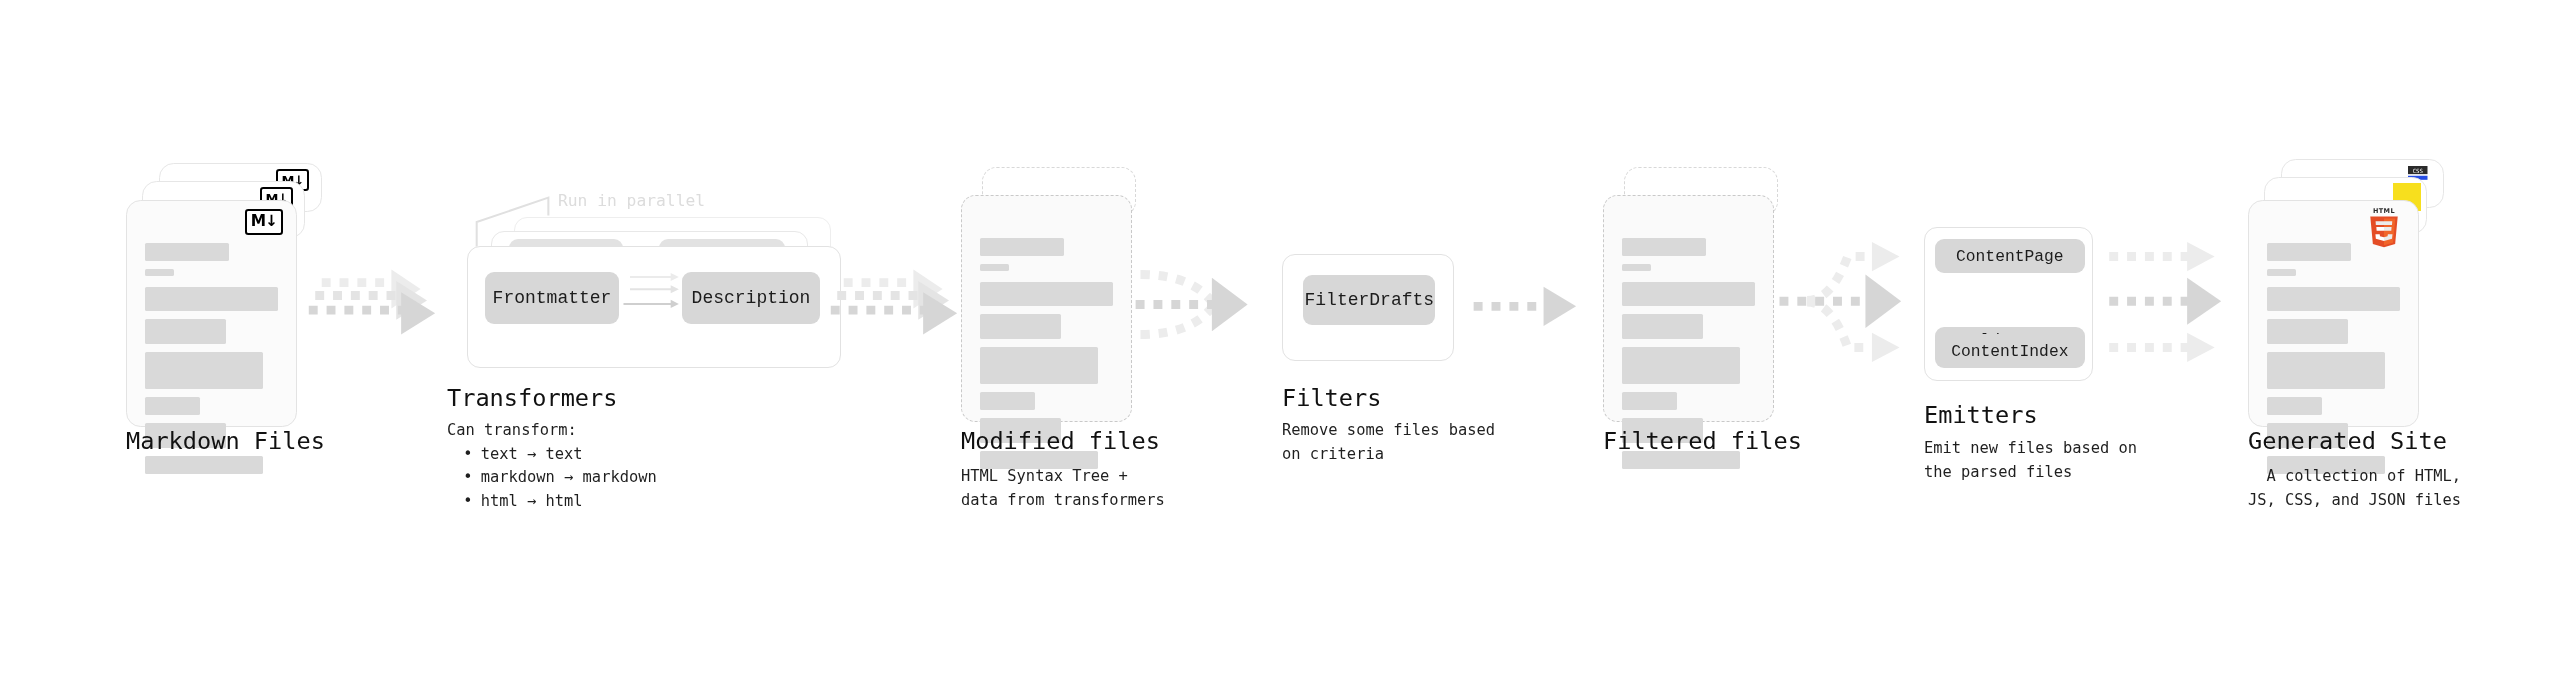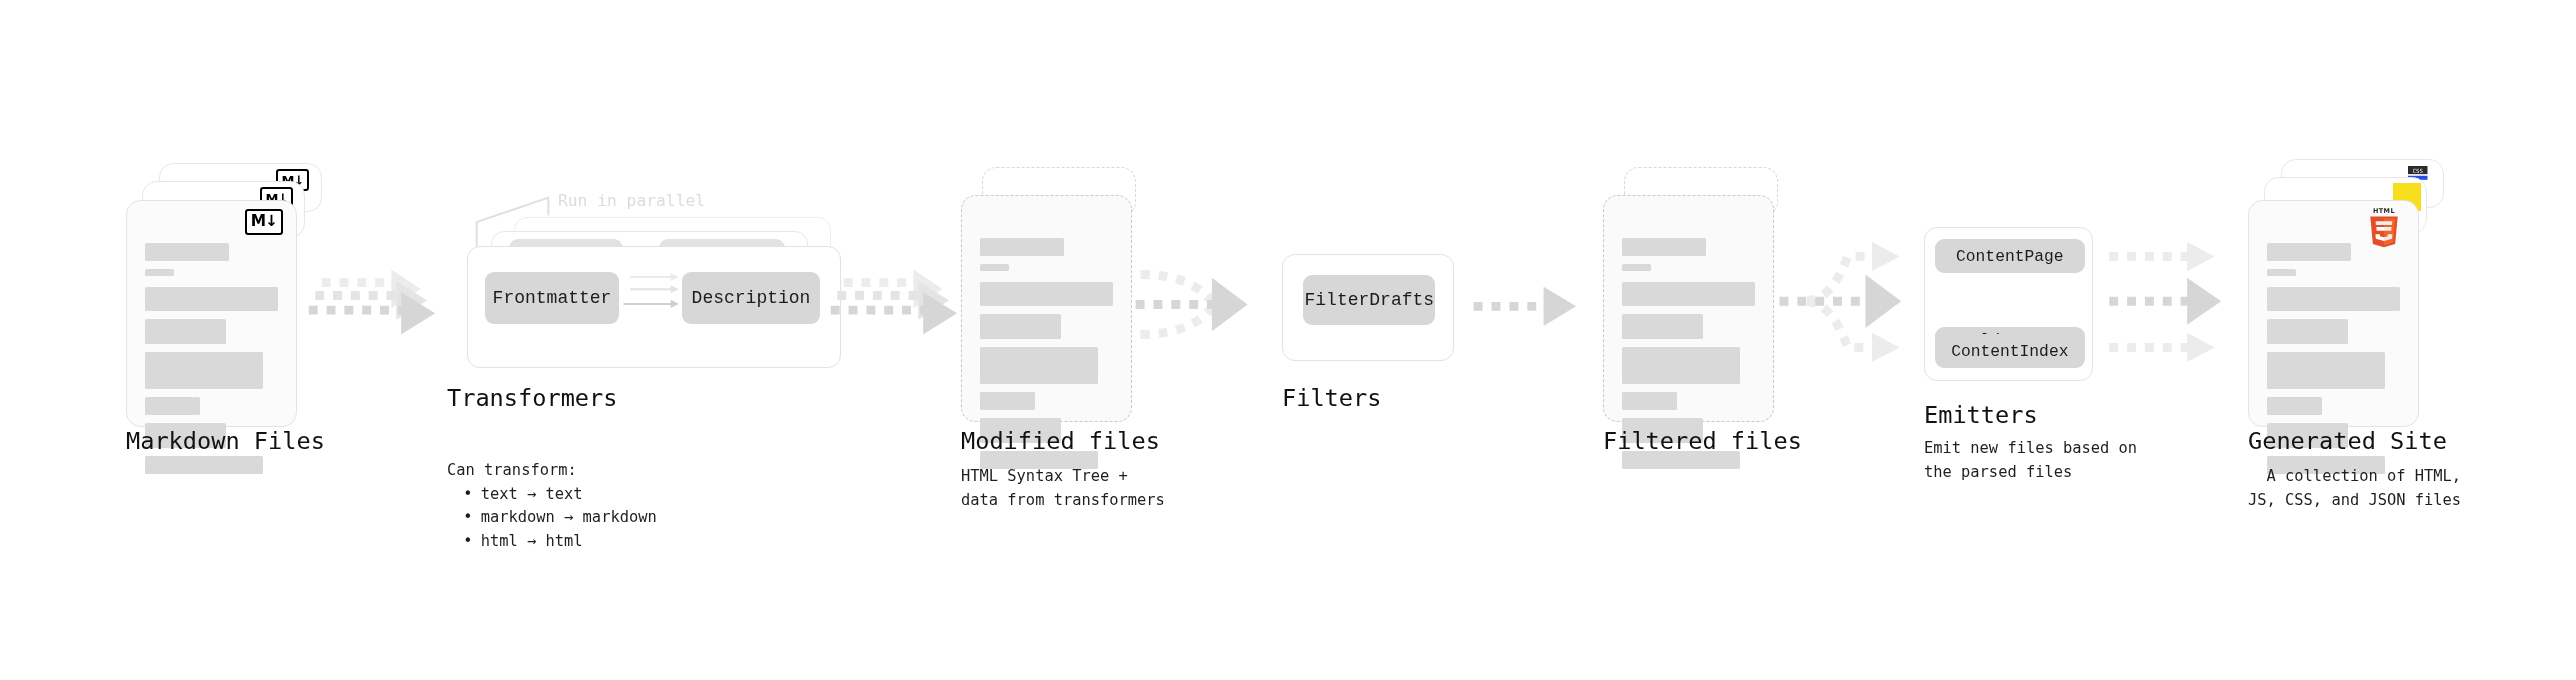--- a/index.html
+++ b/index.html
@@ -134,21 +134,20 @@
     color: #dcdcdc;
     white-space: nowrap;
   }
 
   .bullets {
     position: absolute;
     font-family: "DejaVu Sans Mono", "Liberation Mono", monospace;
     font-size: 15.4px;
     line-height: 23.6px;
     color: #1f1f1f;
-    margin-top: 40px;
   }
   .bullets .lead { display:block; }
   .bullets ul { margin: 0; padding: 0 0 0 16.3px; list-style: none; }
   .bullets li { white-space: nowrap; }
   .bullets li::before { content: "\2022"; margin-right: 8.1px; }
 
   svg { display: block; overflow: visible; }
 </style>
 </head>
 <body>
@@ -293,20 +292,22 @@
       </g>
       <polygon points="96,24 140,57 96,90" fill="#d6d6d6"></polygon>
     </svg>
   </div>
 
   <div class="group" style="left:1282px; top:254px; width:172px; height:107px;">
     <div class="chip" style="left:20.3px; top:20.3px; width:132px; height:50px;">FilterDrafts</div>
   </div>
 
   <div class="title" style="left:1282px; top:384px;">Filters</div>
+  <div class="subtitle" style="left:1282px; top:419px;">Remove some files based
+on criteria</div>
 
   <div class="node" style="left:1472px; top:286px;">
     <svg width="122" height="57" viewBox="0 0 150 70">
       <g stroke="#d6d6d6" stroke-width="11" stroke-dasharray="11 11" fill="none">
         <line x1="2" y1="25" x2="92" y2="25"></line>
       </g>
       <polygon points="88,1 128,25 88,49" fill="#d6d6d6"></polygon>
     </svg>
   </div>
 

